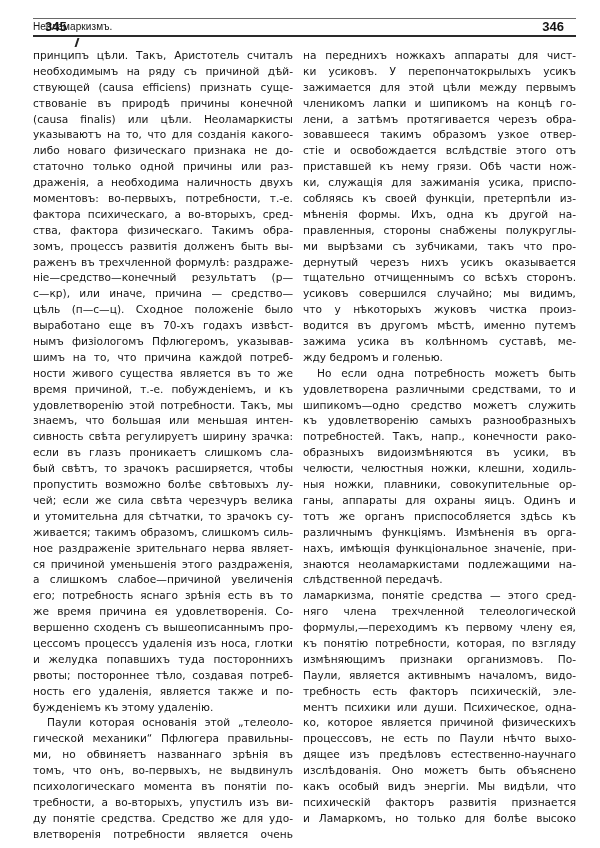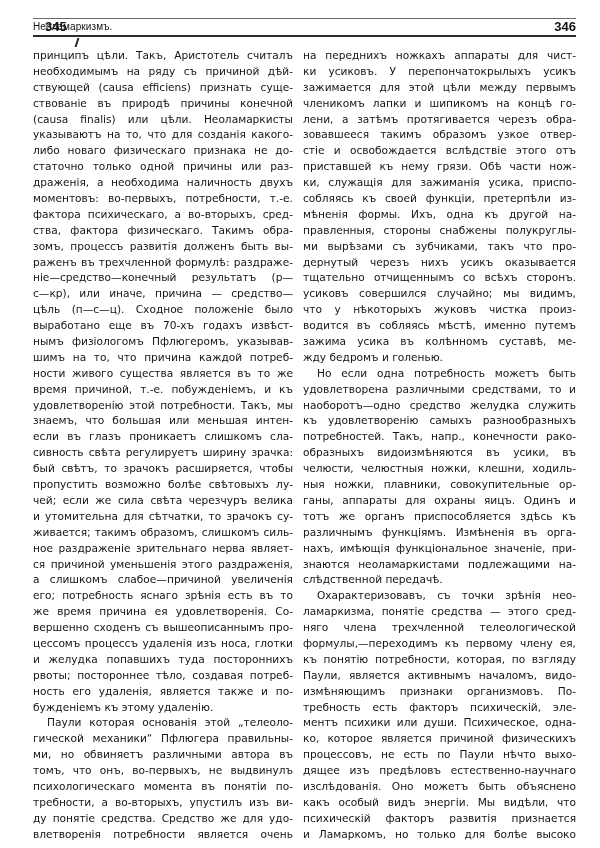--- a/index.html
+++ b/index.html
@@ -4,21 +4,21 @@
 <style>
   html, body { margin: 0; padding: 0; background: #ffffff; }
   body { width: 600px; height: 848px; position: relative; overflow: hidden;
          font-family: "DejaVu Sans", sans-serif; color: #141414; }
   .rule { position: absolute; left: 33px; width: 543px; background: #2a2a2a; }
   .rule-top { top: 18px; height: 1px; opacity: .7; }
   .rule-mid { top: 35px; height: 2px; }
   .header { position: absolute; top: 19px; left: 33px; width: 543px; height: 16px; }
   .pnum { position: absolute; top: 0; font-family: "Liberation Sans", sans-serif; font-size: 13px; font-weight: bold; }
   .pnum.left { left: 12px; }
-  .pnum.right { right: 0; }
+  .pnum.right { right: 12px; }
   .running-title { position: absolute; left: 0; right: 0; top: 2px; 
                    font-family: "Liberation Sans", sans-serif; font-size: 10px; letter-spacing: .1px; }
   .col { position: absolute; top: 48px; font-size: 10.6px; line-height: 15.9px; }
   .col.left { left: 33px; width: 260px; }
   .col.right { left: 303px; width: 273px; }
   .line { display: block; white-space: nowrap; text-align: justify; text-align-last: justify; height: 15.9px; overflow: hidden; }
   .line.last { text-align-last: left; }
   .line.indent { padding-left: 14px; }
   .mark { position: absolute; left: 76px; top: 38px; width: 2px; height: 9px; background: #222; transform: skewX(-18deg); }
 </style>
@@ -52,41 +52,41 @@
     <span class="line">ніе—средство—конечный результатъ (р—</span>
     <span class="line">с—кр), или иначе, причина — средство—</span>
     <span class="line">цѣль (п—с—ц). Сходное положеніе было</span>
     <span class="line">выработано еще въ 70-хъ годахъ извѣст-</span>
     <span class="line">нымъ физіологомъ Пфлюгеромъ, указывав-</span>
     <span class="line">шимъ на то, что причина каждой потреб-</span>
     <span class="line">ности живого существа является въ то же</span>
     <span class="line">время причиной, т.-е. побужденіемъ, и къ</span>
     <span class="line">удовлетворенію этой потребности. Такъ, мы</span>
     <span class="line">знаемъ, что большая или меньшая интен-</span>
+    <span class="line">сивность свѣта регулируетъ ширину зрачка:</span>
     <span class="line">если въ глазъ проникаетъ слишкомъ сла-</span>
-    <span class="line">сивность свѣта регулируетъ ширину зрачка:</span>
     <span class="line">бый свѣтъ, то зрачокъ расширяется, чтобы</span>
     <span class="line">пропустить возможно болѣе свѣтовыхъ лу-</span>
     <span class="line">чей; если же сила свѣта черезчуръ велика</span>
     <span class="line">и утомительна для сѣтчатки, то зрачокъ су-</span>
     <span class="line">живается; такимъ образомъ, слишкомъ силь-</span>
     <span class="line">ное раздраженіе зрительнаго нерва являет-</span>
     <span class="line">ся причиной уменьшенія этого раздраженія,</span>
     <span class="line">а слишкомъ слабое—причиной увеличенія</span>
     <span class="line">его; потребность яснаго зрѣнія есть въ то</span>
     <span class="line">же время причина ея удовлетворенія. Со-</span>
     <span class="line">вершенно сходенъ съ вышеописаннымъ про-</span>
     <span class="line">цессомъ процессъ удаленія изъ носа, глотки</span>
     <span class="line">и желудка попавшихъ туда постороннихъ</span>
     <span class="line">рвоты; постороннее тѣло, создавая потреб-</span>
     <span class="line">ность его удаленія, является также и по-</span>
     <span class="line last">бужденіемъ къ этому удаленію.</span>
     <span class="line indent">Паули которая основанія этой „телеоло-</span>
     <span class="line">гической механики“ Пфлюгера правильны-</span>
-    <span class="line">ми, но обвиняетъ различными автора въ</span>
+    <span class="line">ми, но обвиняетъ названнаго зрѣнія въ</span>
     <span class="line">томъ, что онъ, во-первыхъ, не выдвинулъ</span>
     <span class="line">психологическаго момента въ понятіи по-</span>
     <span class="line">требности, а во-вторыхъ, упустилъ изъ ви-</span>
     <span class="line">ду понятіе средства. Средство же для удо-</span>
     <span class="line">влетворенія потребности является очень</span>
   </div>
 <div class="col right" id="col-right">
     <span class="line">на переднихъ ножкахъ аппараты для чист-</span>
     <span class="line">ки усиковъ. У перепончатокрылыхъ усикъ</span>
     <span class="line">зажимается для этой цѣли между первымъ</span>
@@ -97,44 +97,43 @@
     <span class="line">приставшей къ нему грязи. Обѣ части нож-</span>
     <span class="line">ки, служащія для зажиманія усика, приспо-</span>
     <span class="line">собляясь къ своей функціи, претерпѣли из-</span>
     <span class="line">мѣненія формы. Ихъ, одна къ другой на-</span>
     <span class="line">правленныя, стороны снабжены полукруглы-</span>
     <span class="line">ми вырѣзами съ зубчиками, такъ что про-</span>
     <span class="line">дернутый черезъ нихъ усикъ оказывается</span>
     <span class="line">тщательно отчищеннымъ со всѣхъ сторонъ.</span>
     <span class="line">усиковъ совершился случайно; мы видимъ,</span>
     <span class="line">что у нѣкоторыхъ жуковъ чистка произ-</span>
-    <span class="line">водится въ собляясь мѣстѣ, именно путемъ</span>
+    <span class="line">водится въ другомъ мѣстѣ, именно путемъ</span>
     <span class="line">зажима усика въ колѣнномъ суставѣ, ме-</span>
     <span class="line last">жду бедромъ и голенью.</span>
     <span class="line indent">Но если одна потребность можетъ быть</span>
     <span class="line">удовлетворена различными средствами, то и</span>
-    <span class="line">наоборотъ—одно средство желудка служить</span>
+    <span class="line">шипикомъ—одно средство можетъ служить</span>
     <span class="line">къ удовлетворенію самыхъ разнообразныхъ</span>
     <span class="line">потребностей. Такъ, напр., конечности рако-</span>
     <span class="line">образныхъ видоизмѣняются въ усики, въ</span>
     <span class="line">челюсти, челюстныя ножки, клешни, ходиль-</span>
     <span class="line">ныя ножки, плавники, совокупительные ор-</span>
     <span class="line">ганы, аппараты для охраны яицъ. Одинъ и</span>
     <span class="line">тотъ же органъ приспособляется здѣсь къ</span>
     <span class="line">различнымъ функціямъ. Измѣненія въ орга-</span>
     <span class="line">нахъ, имѣющія функціональное значеніе, при-</span>
     <span class="line">знаются неоламаркистами подлежащими на-</span>
     <span class="line last">слѣдственной передачѣ.</span>
-    <span class="line indent">Охарактеризовавъ, съ точки зрѣнія нео-</span>
     <span class="line">ламаркизма, понятіе средства — этого сред-</span>
     <span class="line">няго члена трехчленной телеологической</span>
     <span class="line">формулы,—переходимъ къ первому члену ея,</span>
     <span class="line">къ понятію потребности, которая, по взгляду</span>
+    <span class="line">измѣняющимъ признаки организмовъ. По-</span>
     <span class="line">Паули, является активнымъ началомъ, видо-</span>
-    <span class="line">измѣняющимъ признаки организмовъ. По-</span>
     <span class="line">требность есть факторъ психическій, эле-</span>
     <span class="line">ментъ психики или души. Психическое, одна-</span>
     <span class="line">ко, которое является причиной физическихъ</span>
     <span class="line">процессовъ, не есть по Паули нѣчто выхо-</span>
     <span class="line">дящее изъ предѣловъ естественно-научнаго</span>
     <span class="line">изслѣдованія. Оно можетъ быть объяснено</span>
     <span class="line">какъ особый видъ энергіи. Мы видѣли, что</span>
     <span class="line">психическій факторъ развитія признается</span>
     <span class="line">и Ламаркомъ, но только для болѣе высоко</span>
   </div>

